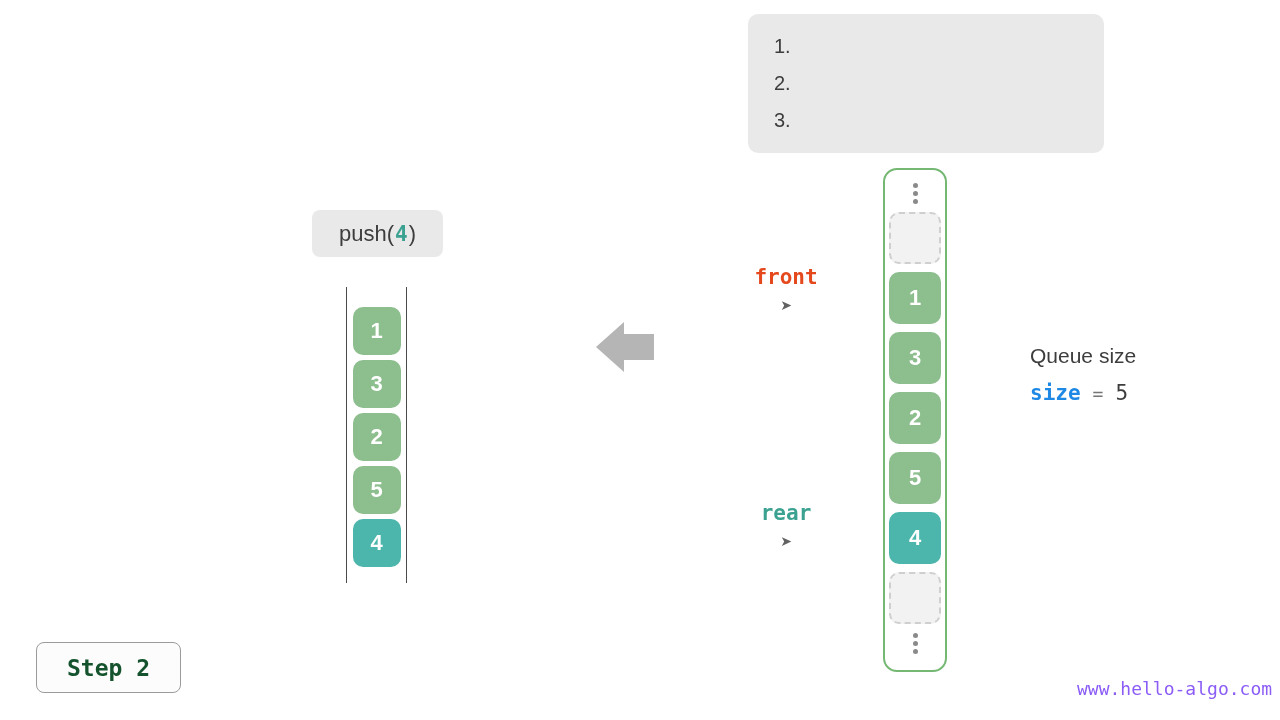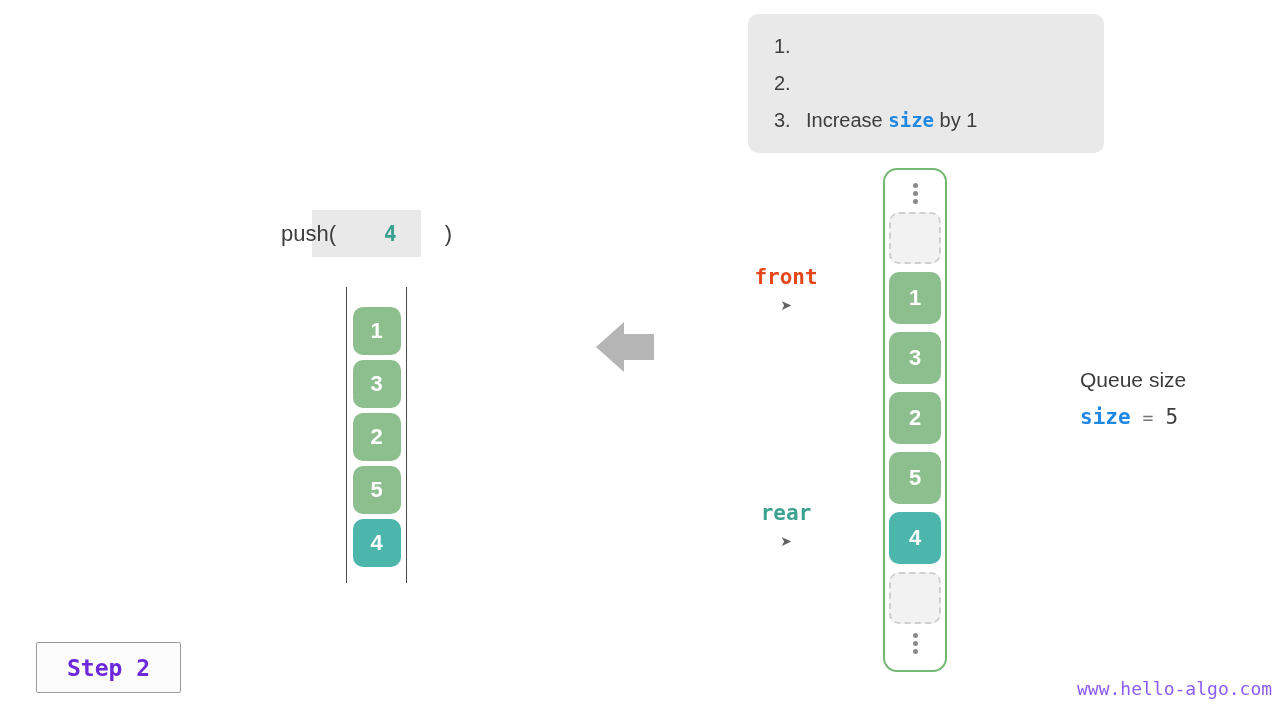--- a/index.html
+++ b/index.html
@@ -38,29 +38,28 @@
     font-weight: bold;
     font-size: 19px;
   }
   .code-teal { color: #3ba291; }
   .code-blue { color: #1e88e5; }
 
   
   .push-label {
     position: absolute;
     left: 312px; top: 210px;
-    width: 109px; height: 47px;
+    width: 131px; height: 47px;
     background: #e9e9e9;
-    border-radius: 0;
+    border-radius: 8px;
     display: flex;
     align-items: center;
     justify-content: center;
     font-size: 22px;
     color: #3d3d3d;
-    gap: 47px;
   }
   .push-arg {
     font-family: "DejaVu Sans Mono", monospace;
     font-weight: bold;
     font-size: 21px;
     color: #3ba291;
     padding: 0 1px;
   }
 
   
@@ -174,21 +173,21 @@
   .pointer-rear  .pointer-name { color: #3ba291; }
   .pointer-glyph {
     font-size: 14px;
     color: #616161;
     line-height: 1;
   }
 
   
   .queue-size {
     position: absolute;
-    left: 1080px; top: 344px; margin-top: 24px;
+    left: 1030px; top: 344px;
   }
   .queue-size-title {
     font-size: 21px;
     color: #3d3d3d;
     margin-bottom: 13px;
   }
   .queue-size-expr {
     display: flex;
     align-items: center;
     font-family: "DejaVu Sans Mono", monospace;
@@ -197,29 +196,29 @@
   .size-var { font-weight: bold; color: #1e88e5; }
   .size-eq  { color: #757575; font-size: 18px; margin: 0 12px; }
   .size-val { color: #3d3d3d; }
 
   
   .step-badge {
     position: absolute;
     left: 36px; top: 642px;
     width: 145px; height: 51px;
     border: 1.5px solid #9b9b9b;
-    border-radius: 2px;
+    border-radius: 8px;
     background: #fcfcfc;
     display: flex;
     align-items: center;
     justify-content: center;
     font-family: "DejaVu Sans Mono", monospace;
     font-weight: bold;
     font-size: 23px;
-    color: #6d28d9;
+    color: #14532d;
   }
 
   
   .watermark {
     position: absolute;
     left: 1077px; top: 678px;
     font-family: "DejaVu Sans Mono", monospace;
     font-size: 18px;
     color: #8b5cf6;
   }
@@ -231,21 +230,20 @@
 
   <div class="instruction-panel">
     <div class="instruction-item">
       <span class="instruction-num">1.</span>
     </div>
     <div class="instruction-item">
       <span class="instruction-num">2.</span>
     </div>
     <div class="instruction-item">
       <span class="instruction-num">3.</span>
-      <span><span>Increase </span><span class="code-token code-blue">size</span><span> by 1</span></span>
     </div>
   </div>
 
   <div class="push-label">
     <span>push(</span>
       <span class="push-arg">4</span>
       <span>)</span>
   </div>
 
   <div class="left-array">

